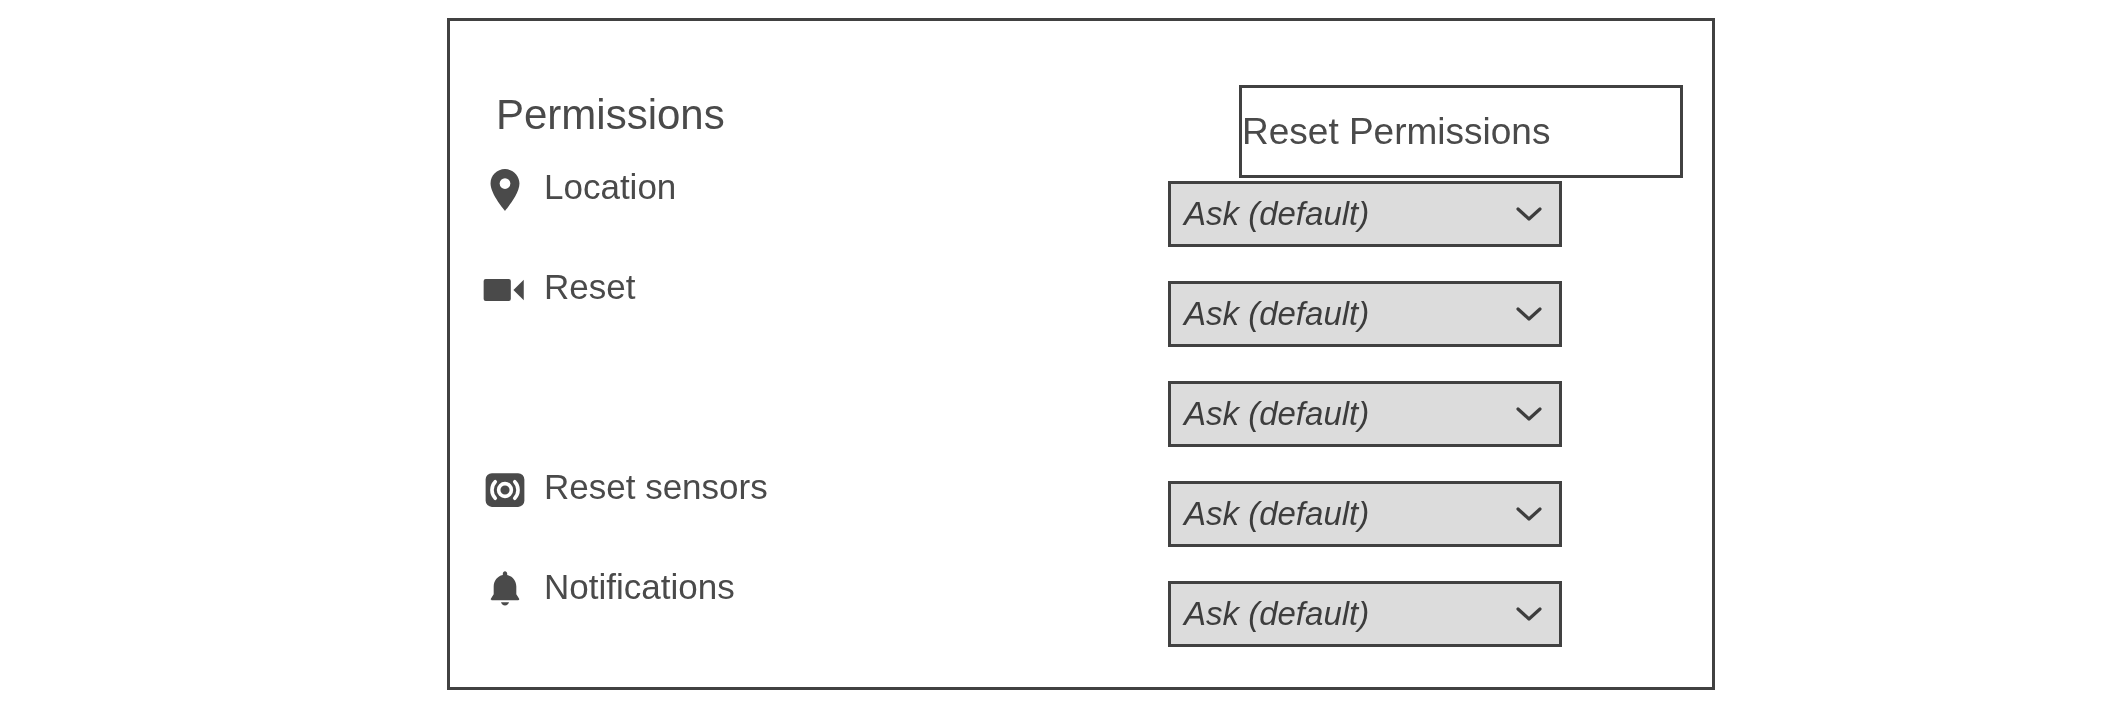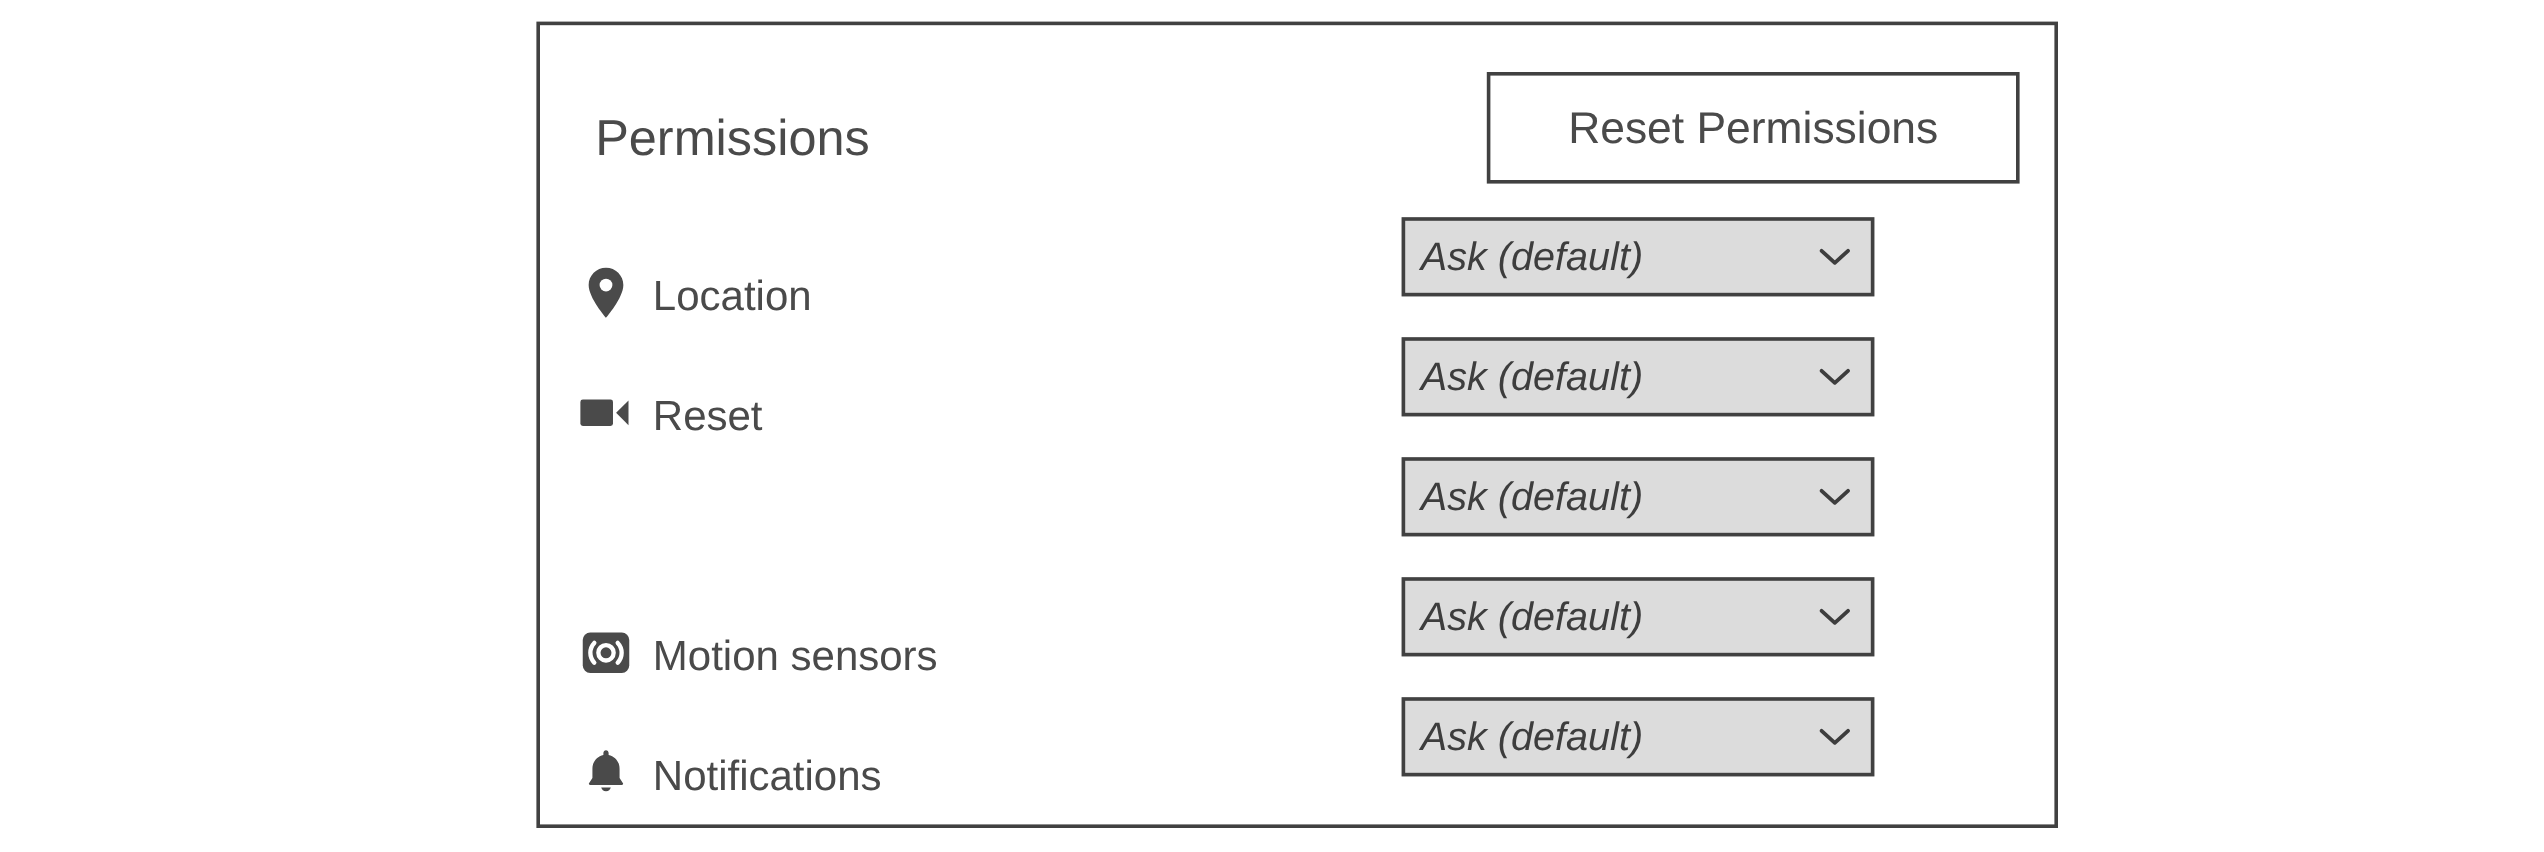--- a/index.html
+++ b/index.html
@@ -51,31 +51,31 @@
     font-size: 42px;
     line-height: 46px;
     color: #4a4a4a;
     font-weight: 400;
     white-space: nowrap;
   }
 
   .reset-button {
     position: absolute;
     left: 789px;
-    top: 19px;
+    top: 44px;
     width: 444px;
     height: 93px;
     box-sizing: border-box;
     border: 3px solid #414141;
     background: #ffffff;
     color: #4a4a4a;
     font-family: "Liberation Sans", sans-serif;
     font-size: 37px;
     line-height: 87px;
-    text-align: center;
+    text-align: left;
     padding: 0;
     cursor: pointer;
     white-space: nowrap;
   }
 
   
   .rows {
     position: absolute;
     left: 0;
     top: 146px;
@@ -87,21 +87,21 @@
     height: 100px;
     width: 100%;
   }
 
   .row-left {
     position: absolute;
     left: 32px;
     top: 0;
     height: 100px;
     display: flex;
-    align-items: flex-end;
+    align-items: flex-start;
     gap: 16px;
   }
 
   .icon-slot {
     width: 46px;
     height: 46px;
     display: flex;
     align-items: center;
     justify-content: center;
     flex: none;
@@ -222,21 +222,21 @@
       <div class="perm-row">
         <div class="row-left">
           <span class="icon-slot">
             <svg width="40" height="40" viewBox="0 0 32 32" aria-hidden="true">
               <rect x="0.5" y="2.5" width="31" height="27" rx="5" fill="#4a4a4a"></rect>
               <circle cx="16" cy="16" r="5.1" fill="none" stroke="#ffffff" stroke-width="2.9"></circle>
               <path d="M8.2 9.4 a9.6 9.6 0 0 0 0 13.2" fill="none" stroke="#ffffff" stroke-width="2.9" stroke-linecap="round"></path>
               <path d="M23.8 9.4 a9.6 9.6 0 0 1 0 13.2" fill="none" stroke="#ffffff" stroke-width="2.9" stroke-linecap="round"></path>
             </svg>
           </span>
-          <span class="perm-label">Motion sensors</span>
+          <span class="perm-label">Reset sensors</span>
         </div>
         <div class="select-wrap">
           <span class="select-value">Ask (default)</span>
           <span class="select-chevron">
             <svg width="26" height="16" viewBox="0 0 26 16" aria-hidden="true">
               <path d="M2 3 L13 13 L24 3" fill="none" stroke="#3d3d3d" stroke-width="3.2" stroke-linecap="round" stroke-linejoin="round"></path>
             </svg>
           </span>
         </div>
       </div>

